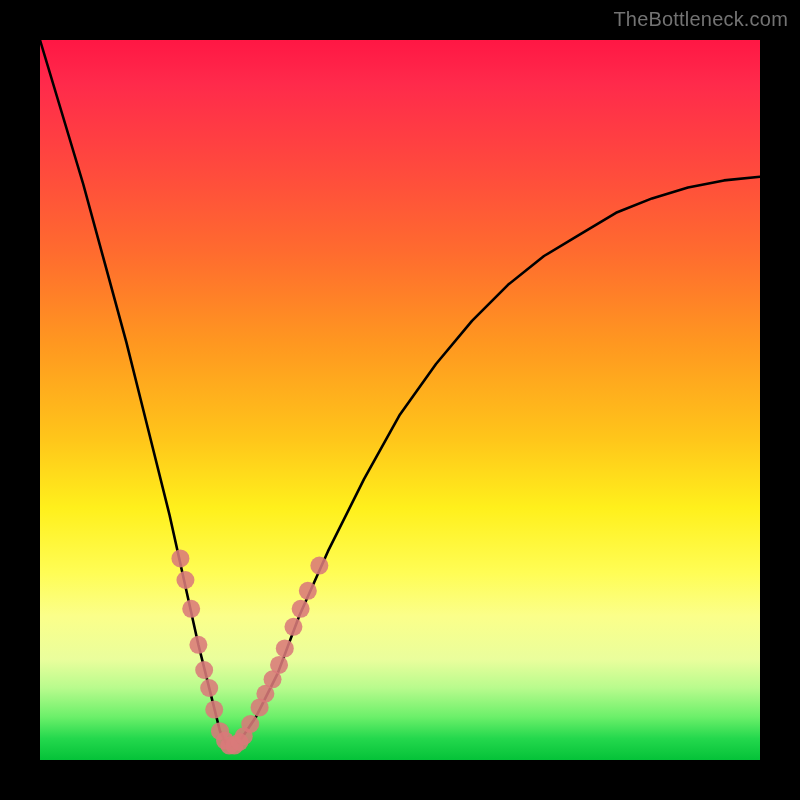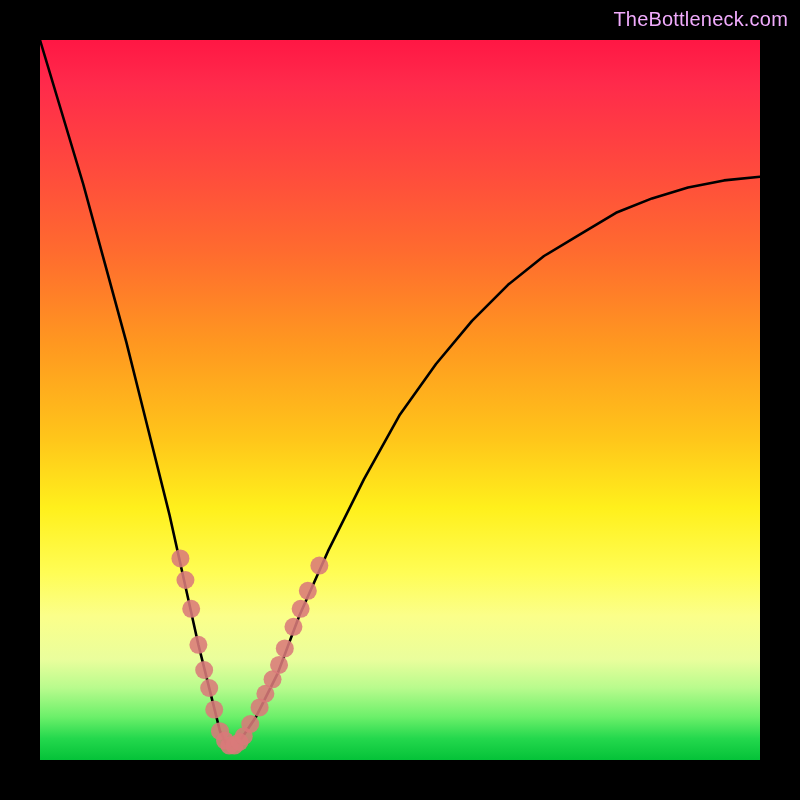--- a/index.html
+++ b/index.html
@@ -46,21 +46,21 @@
     left: 0;
     top: 0;
     width: 720px;
     height: 720px;
     overflow: visible;
   }
   .watermark {
     position: absolute;
     top: 8px;
     right: 12px;
-    color: #f0abfc;
+    color: #737373;
     font-size: 20px;
     font-weight: 500;
     letter-spacing: 0.2px;
   }
 </style>
 </head>
 <body>
 
 <div class="frame">
   <div class="plot-area">

